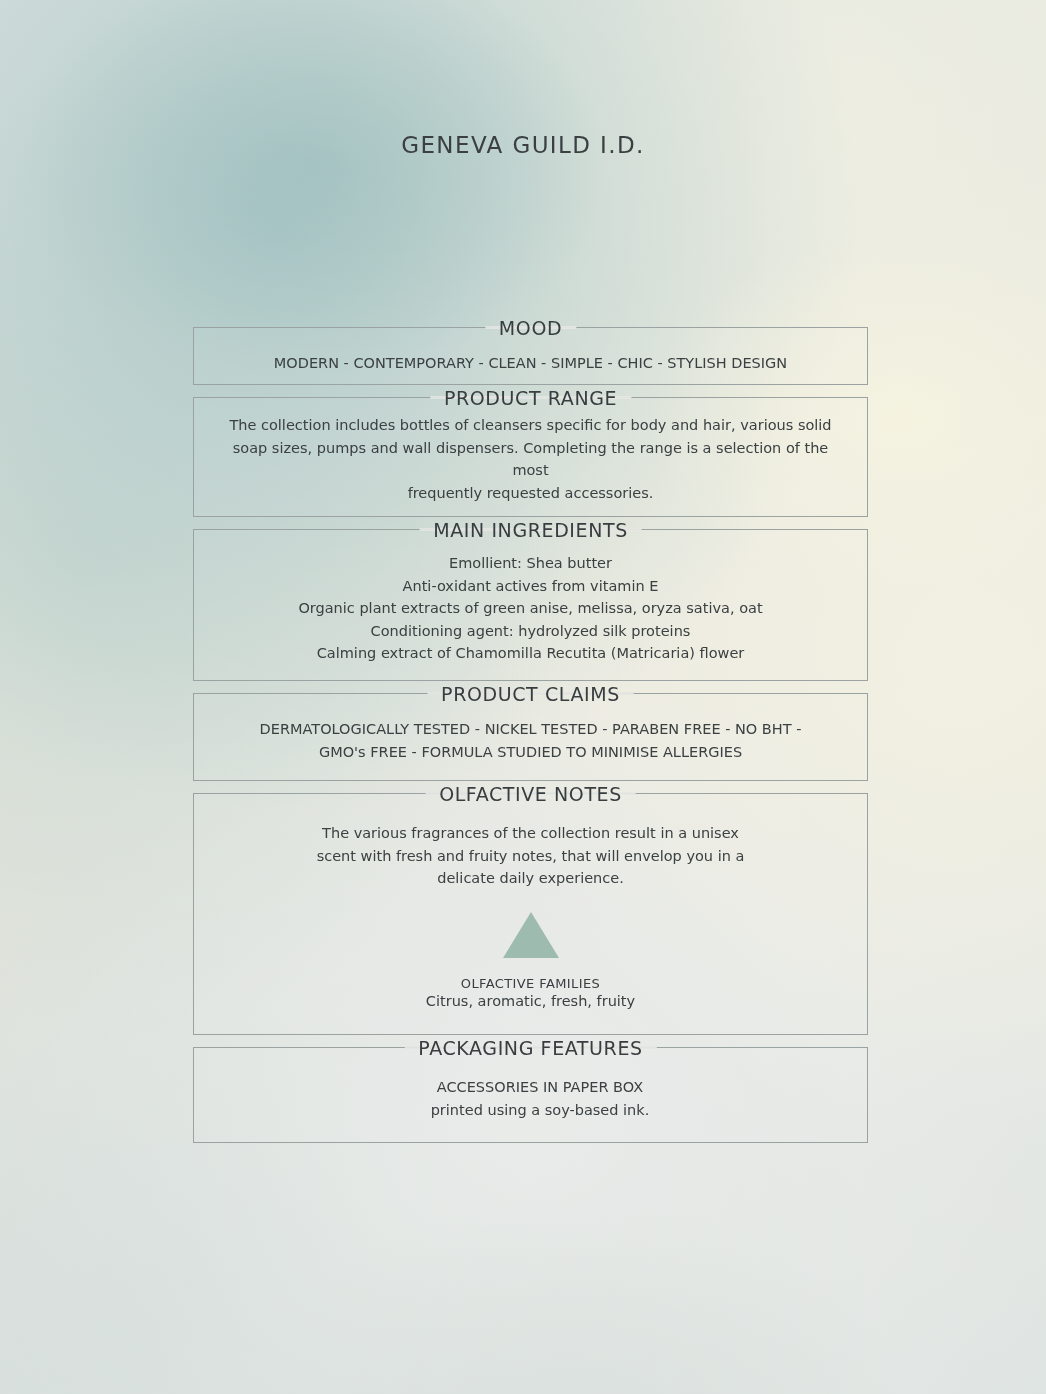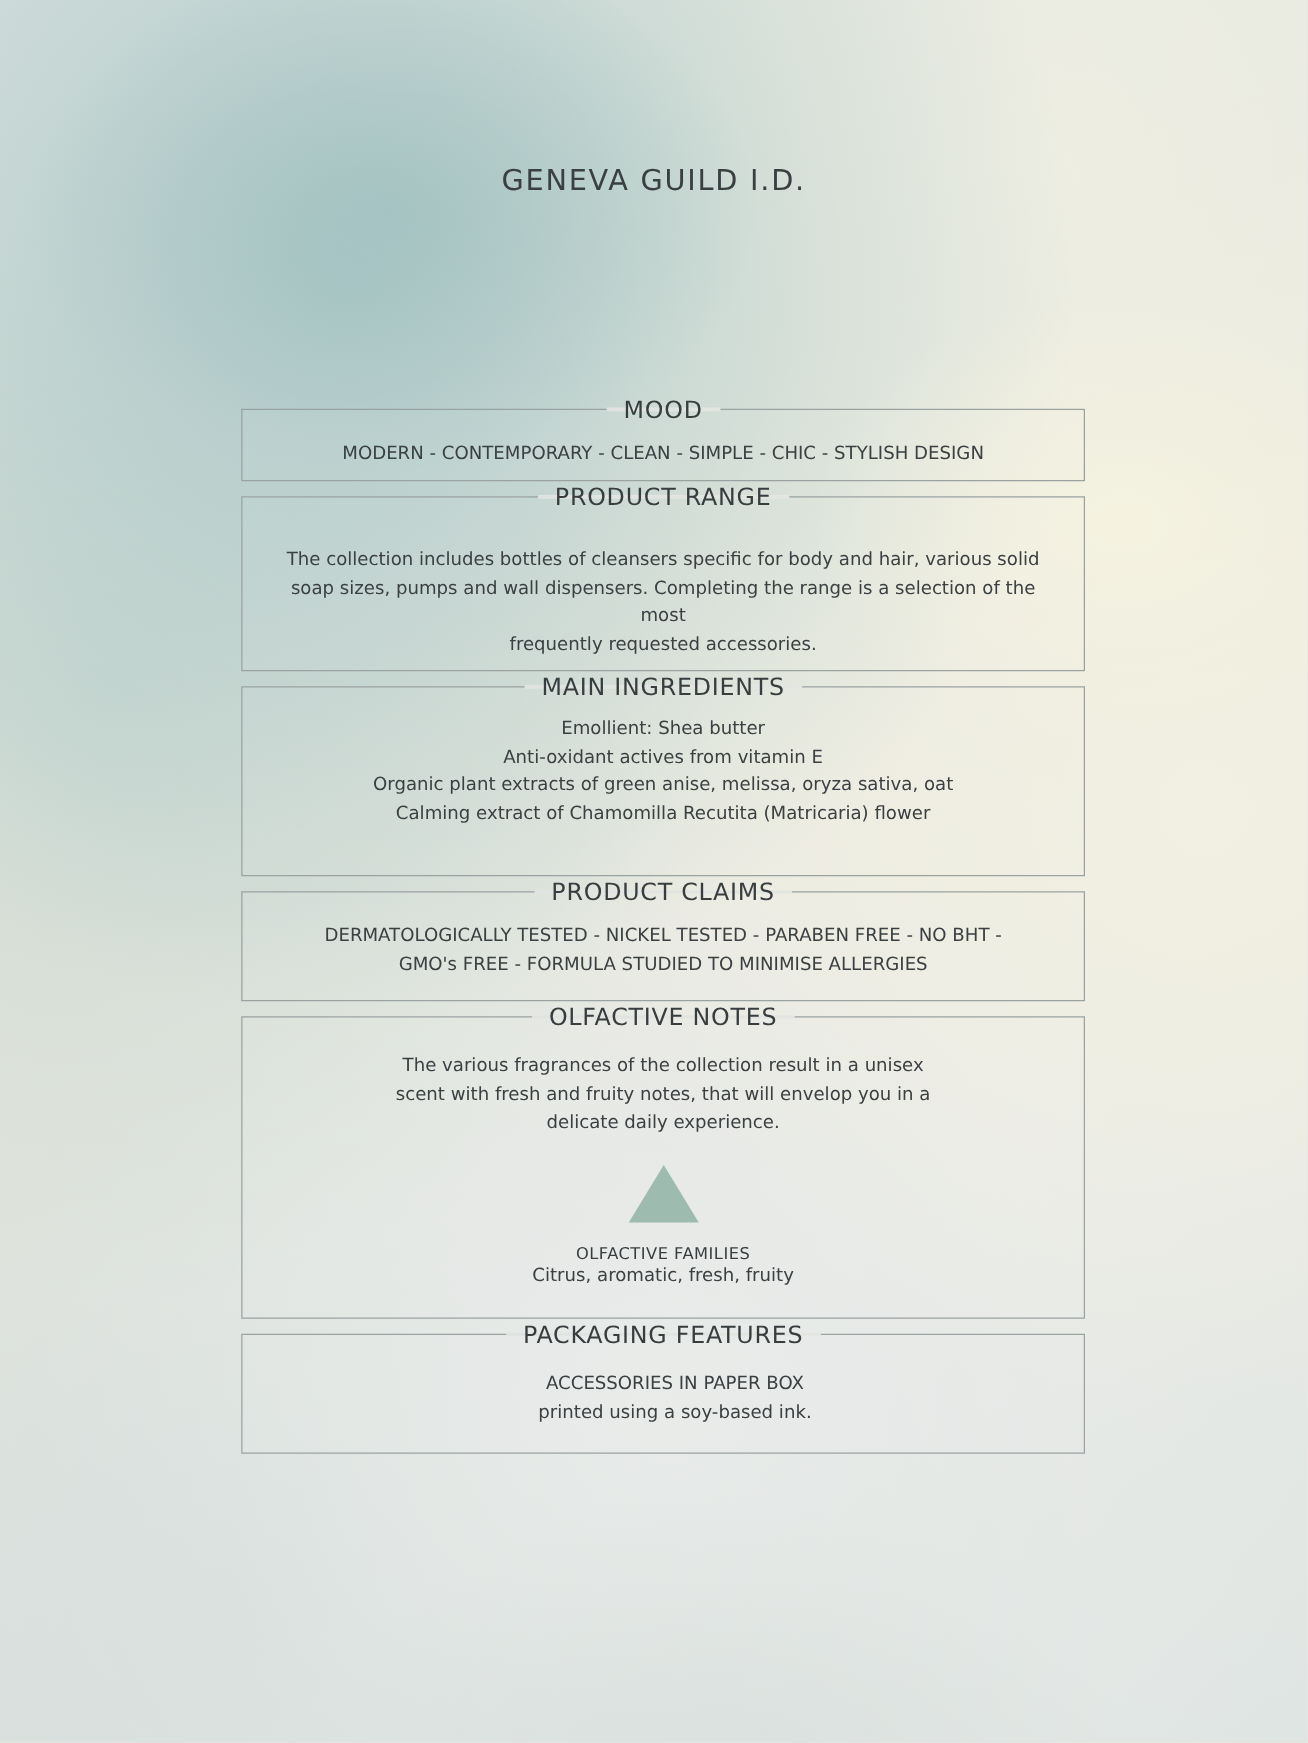--- a/index.html
+++ b/index.html
@@ -92,21 +92,21 @@
     z-index: -1;
   }
   .lines span {
     display: block;
     font-size: 14.5px;
     line-height: 22.5px;
     color: #3b4042;
   }
   
   #sec-mood { height: 58px; padding-top: 24px; }
-  #sec-range { height: 140px; padding-top: 39px; }
+  #sec-range { height: 120px; padding-top: 16px; }
   #sec-ingredients { height: 152px; padding-top: 22px; }
   #sec-claims { height: 88px; padding-top: 24px; }
   #sec-olfactive { height: 242px; padding-top: 28px; }
   #sec-packaging { height: 96px; padding-top: 28px; padding-left: 45px; }
 
   .triangle-wrap {
     margin-top: 22px;
     display: flex;
     justify-content: center;
   }
@@ -156,20 +156,21 @@
         <span>frequently requested accessories.</span>
       </div>
     </div>
 
     <div class="section" id="sec-ingredients">
       <div class="legend">MAIN INGREDIENTS</div>
       <div class="lines">
         <span>Emollient: Shea butter</span>
         <span>Anti-oxidant actives from vitamin E</span>
         <span>Organic plant extracts of green anise, melissa, oryza sativa, oat</span>
+        <span>Conditioning agent: hydrolyzed silk proteins</span>
         <span>Calming extract of Chamomilla Recutita (Matricaria) flower</span>
       </div>
     </div>
 
     <div class="section" id="sec-claims">
       <div class="legend">PRODUCT CLAIMS</div>
       <div class="lines">
         <span class="upper">DERMATOLOGICALLY TESTED - NICKEL TESTED - PARABEN FREE - NO BHT -</span>
         <span class="upper">GMO's FREE - FORMULA STUDIED TO MINIMISE ALLERGIES</span>
       </div>

